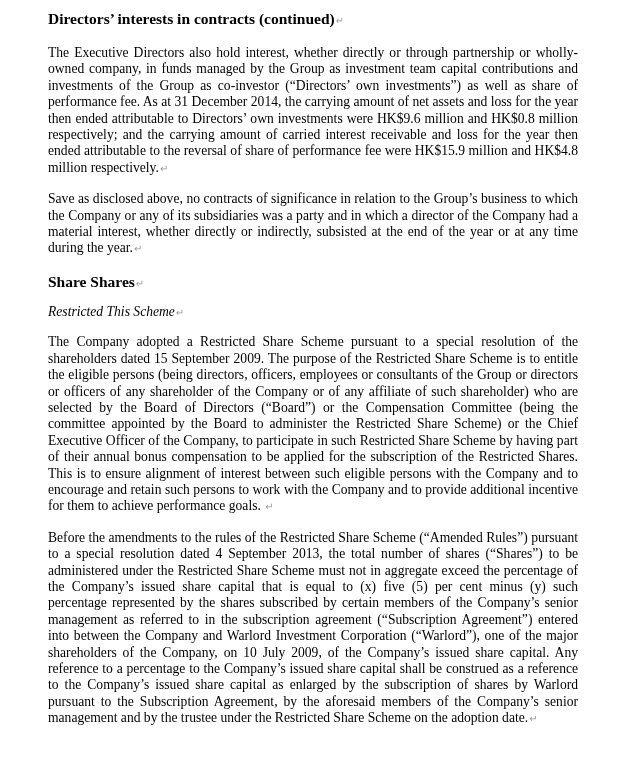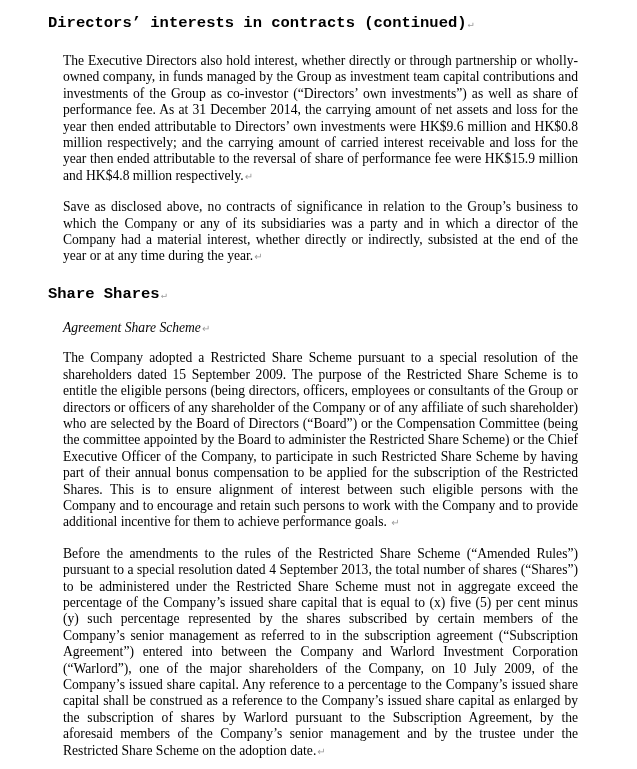--- a/index.html
+++ b/index.html
@@ -2,36 +2,36 @@
 <html><head>
 <meta charset="utf-8">
 <style>
   html, body { margin: 0; padding: 0; background: #ffffff; }
   body { width: 637px; height: 769px; overflow: hidden; position: relative; }
   .page {
     position: absolute; left: 48px; top: 9px; width: 530px;
     font-family: "Liberation Serif", serif; color: #000;
     font-size: 13.6px; line-height: 16.4px;
   }
-  h2 { font-size: 15.5px; font-weight: bold; margin: 0 0 14px 0; line-height: 28px; font-family: Liberation Mono, monospace; }
-  p { margin: 0 0 14px 15px; text-align: justify; }
+  h2 { font-size: 15.5px; font-weight: bold; margin: 0 0 14px 0; line-height: 20px; }
+  p { margin: 0 0 14px 0; text-align: justify; }
   p.italic { font-style: italic; margin-bottom: 13px; }
   .pm { color: #9a9a9a; font-size: 10px; font-weight: normal; font-style: normal; margin-left: 1px; }
   #sec2 { margin-top: 4px; margin-bottom: 10px; }
 </style>
 </head>
 <body>
 
 <div class="page">
   <h2><span>Directors’ interests in contracts (continued)</span><span class="pm">↵</span></h2>
 
   <p><span>The Executive Directors also hold interest, whether directly or through partnership or wholly-owned company, in funds managed by the Group as investment team capital contributions and investments of the Group as co-investor (“Directors’ own investments”) as well as share of performance fee.  As at 31 December 2014, the carrying amount of net assets and loss for the year then ended attributable to Directors’ own investments were HK$9.6 million and HK$0.8 million respectively; and the carrying amount of carried interest receivable and loss for the year then ended attributable to the reversal of share of performance fee were HK$15.9 million and HK$4.8 million respectively.</span><span class="pm">↵</span></p>
 
   <p><span>Save as disclosed above, no contracts of significance in relation to the Group’s business to which the Company or any of its subsidiaries was a party and in which a director of the Company had a material interest, whether directly or indirectly, subsisted at the end of the year or at any time during the year.</span><span class="pm">↵</span></p>
 
   <h2 id="sec2"><span>Share Shares</span><span class="pm">↵</span></h2>
 
-  <p class="italic"><span>Agreement Share Scheme</span><span class="pm">↵</span></p>
+  <p class="italic"><span>Restricted This Scheme</span><span class="pm">↵</span></p>
 
   <p><span>The Company adopted a Restricted Share Scheme pursuant to a special resolution of the shareholders dated 15 September 2009.  The purpose of the Restricted Share Scheme is to entitle the eligible persons (being directors, officers, employees or consultants of the Group or directors or officers of any shareholder of the Company or of any affiliate of such shareholder) who are selected by the Board of Directors (“Board”) or the Compensation Committee (being the committee appointed by the Board to administer the Restricted Share Scheme) or the Chief Executive Officer of the Company, to participate in such Restricted Share Scheme by having part of their annual bonus compensation to be applied for the subscription of the Restricted Shares.  This is to ensure alignment of interest between such eligible persons with the Company and to encourage and retain such persons to work with the Company and to provide additional incentive for them to achieve performance goals. </span><span class="pm">↵</span></p>
 
   <p><span>Before the amendments to the rules of the Restricted Share Scheme (“Amended Rules”) pursuant to a special resolution dated 4 September 2013, the total number of shares (“Shares”) to be administered under the Restricted Share Scheme must not in aggregate exceed the percentage of the Company’s issued share capital that is equal to (x) five (5) per cent minus (y) such percentage represented by the shares subscribed by certain members of the Company’s senior management as referred to in the subscription agreement (“Subscription Agreement”) entered into between the Company and Warlord Investment Corporation (“Warlord”), one of the major shareholders of the Company, on 10 July 2009, of the Company’s issued share capital.  Any reference to a percentage to the Company’s issued share capital shall be construed as a reference to the Company’s issued share capital as enlarged by the subscription of shares by Warlord pursuant to the Subscription Agreement, by the aforesaid members of the Company’s senior management and by the trustee under the Restricted Share Scheme on the adoption date.</span><span class="pm">↵</span></p>
 </div>
 
 </body></html>

